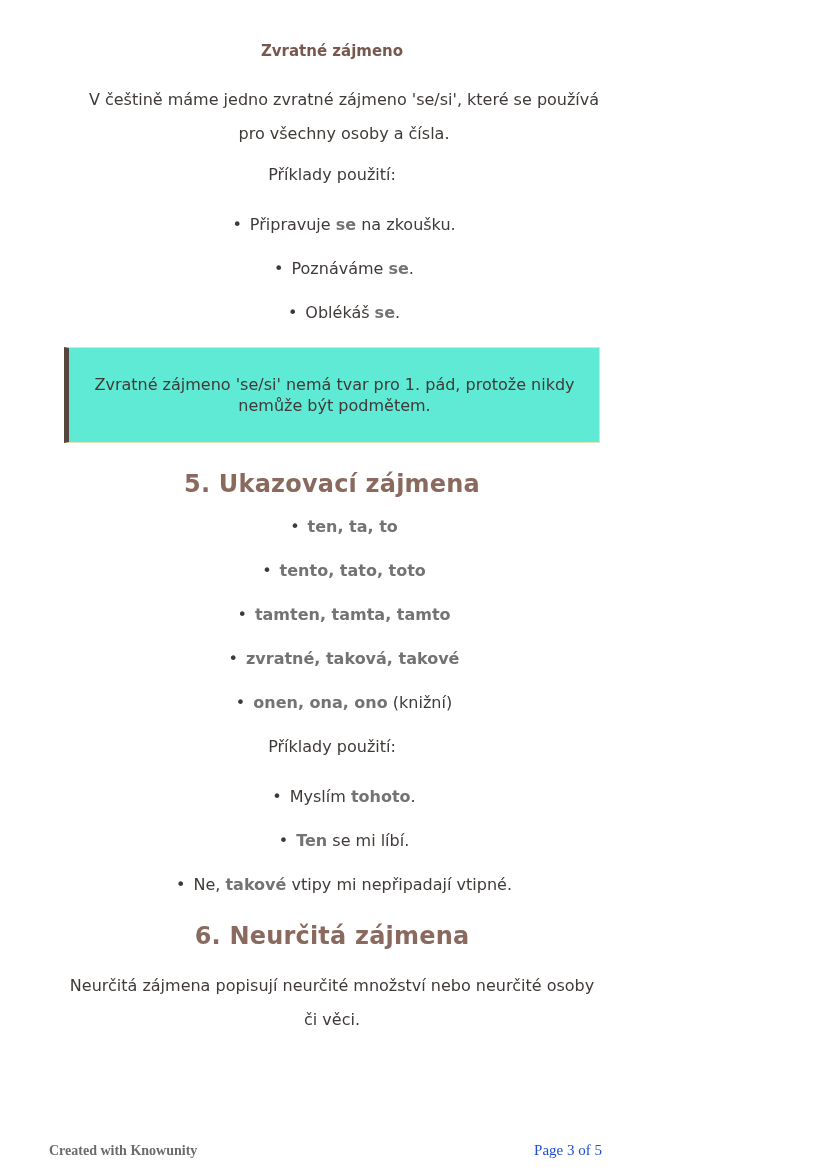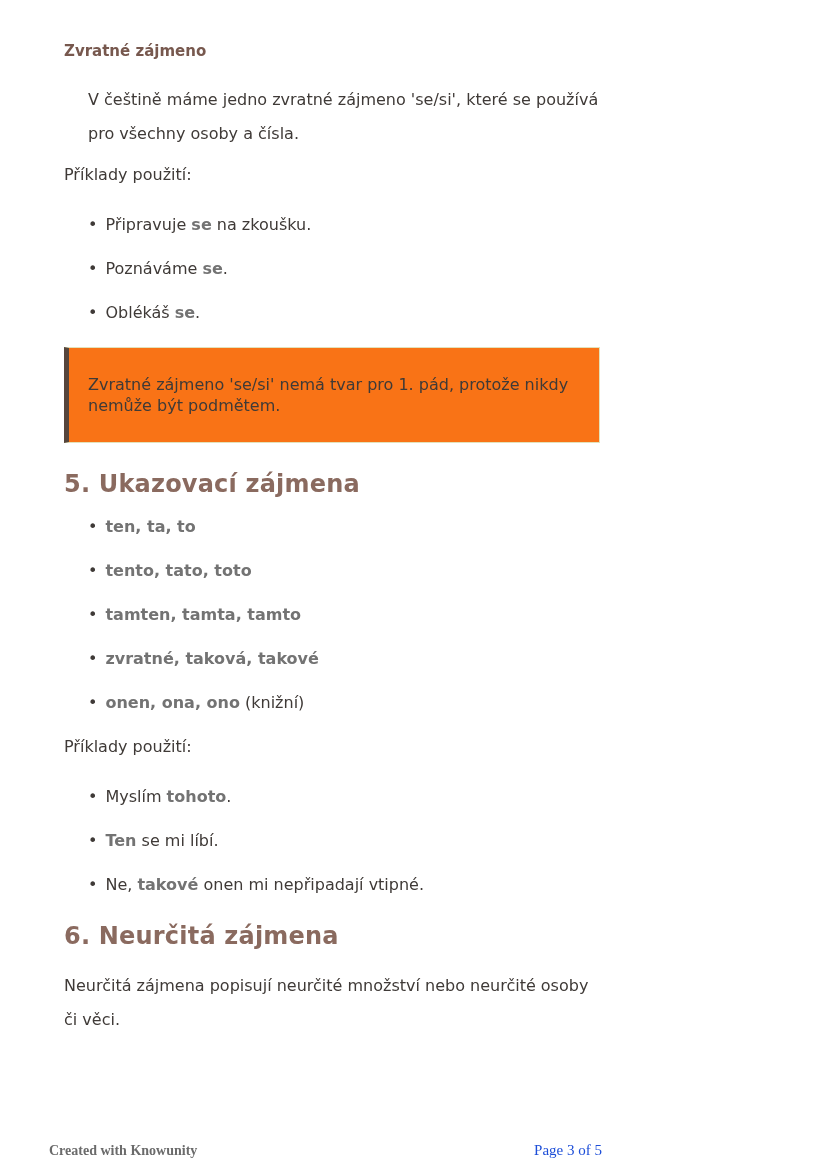--- a/index.html
+++ b/index.html
@@ -8,20 +8,21 @@
     background: #ffffff;
   }
   .page {
     position: relative;
     width: 658px;
     height: 1171px;
     background: #ffffff;
     font-family: "DejaVu Sans", sans-serif;
     color: #3f3a37;
     overflow: hidden;
+    text-align: center;
   }
   .content {
     padding: 41px 58px 0 64px;
   }
   h3.subheading {
     font-size: 15px;
     line-height: 20px;
     font-weight: 700;
     color: #77584e;
     margin: 0 0 22px 0;
@@ -60,21 +61,21 @@
   ul.bullets li::before {
     content: "\2022";
     margin-right: 8px;
   }
   ul.bullets li span.b {
     font-weight: 700;
     color: #737373;
   }
   .callout {
     margin: 0 0 0 0;
-    background: #f97316;
+    background: #5eead4;
     border: 1px solid #e2e2bb;
     border-left: 5px solid #55453c;
     padding: 26px 18px 26px 19px;
   }
   .callout p {
     margin: 0;
     font-size: 16px;
     line-height: 21px;
     color: #3f3a37;
   }
@@ -139,21 +140,21 @@
       <li><span class="b">tamten, tamta, tamto</span></li>
       <li><span class="b">zvratné, taková, takové</span></li>
       <li><span class="b">onen, ona, ono</span><span> (knižní)</span></li>
     </ul>
 
     <p class="label">Příklady použití:</p>
 
     <ul class="bullets">
       <li><span>Myslím </span><span class="b">tohoto</span><span>.</span></li>
       <li><span class="b">Ten</span><span> se mi líbí.</span></li>
-      <li><span>Ne, </span><span class="b">takové</span><span> onen mi nepřipadají vtipné.</span></li>
+      <li><span>Ne, </span><span class="b">takové</span><span> vtipy mi nepřipadají vtipné.</span></li>
     </ul>
 
     <h2 class="heading">6. Neurčitá zájmena</h2>
 
     <p class="intro">Neurčitá zájmena popisují neurčité množství nebo neurčité osoby či věci.</p>
 
   </div>
 
   <div class="footer">
     <span class="footer-left">Created with Knowunity</span>

